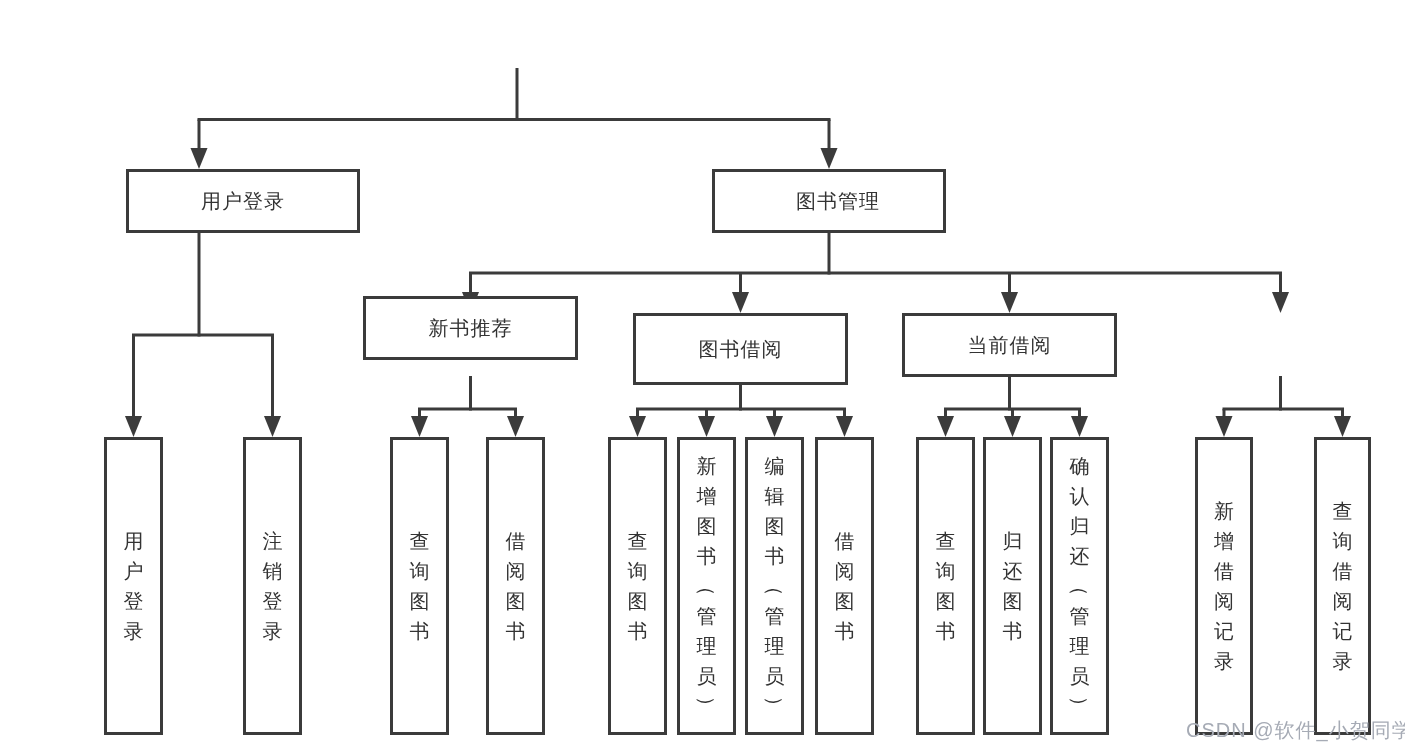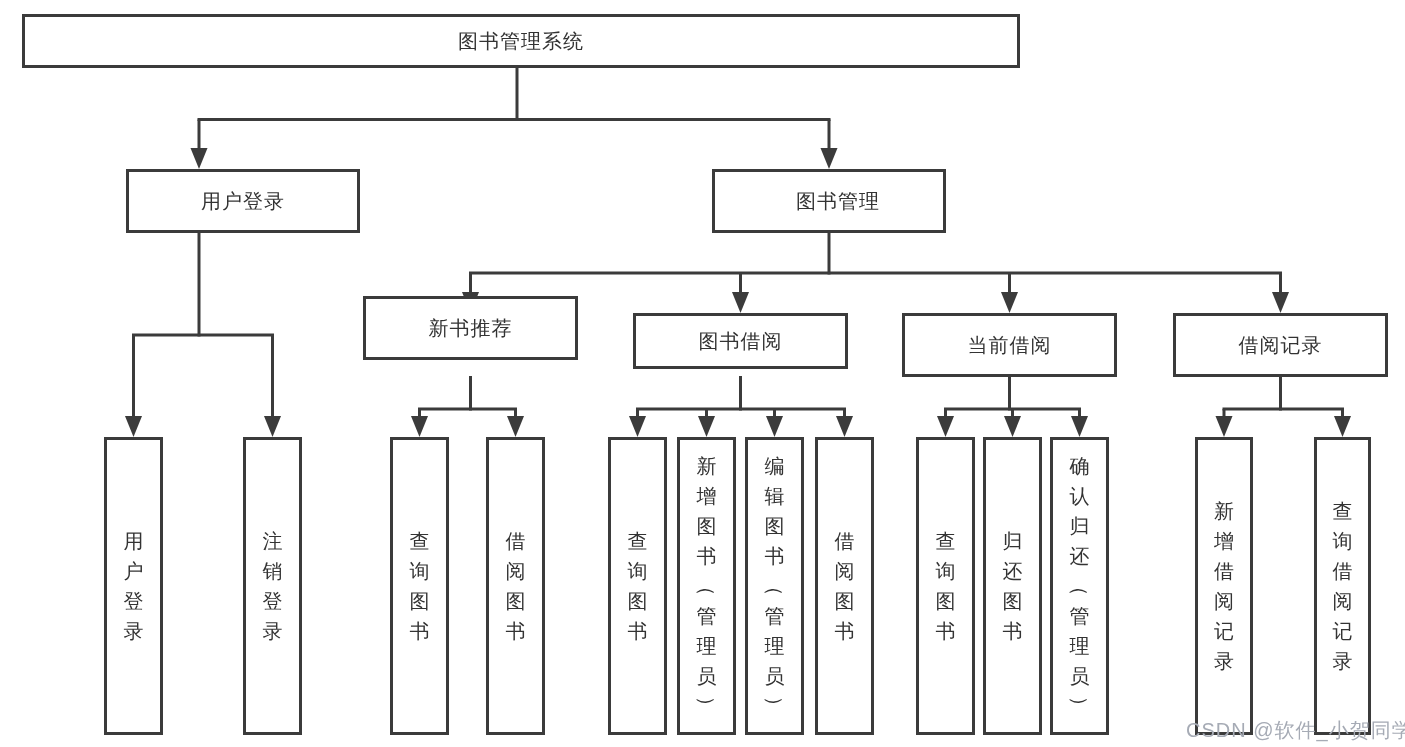--- a/index.html
+++ b/index.html
@@ -93,42 +93,36 @@
       <polygon points="766,416 783,416 774.5,437"></polygon>
       <polygon points="836,416 853,416 844.5,437"></polygon>
       <polygon points="937,416 954,416 945.5,437"></polygon>
       <polygon points="1004,416 1021,416 1012.5,437"></polygon>
       <polygon points="1071,416 1088,416 1079.5,437"></polygon>
       <polygon points="1215.5,416 1232.5,416 1224,437"></polygon>
       <polygon points="1334,416 1351,416 1342.5,437"></polygon>
     </g>
   </svg>
 
-  <div class="box" style="left:22px;top:14px;width:998px;height:54px;">
-    <span>图书管理系统</span>
-  </div>
 
   <div class="box" style="left:82px;top:169px;width:234px;height:64px;margin-left:44px;">
     <span>用户登录</span>
   </div>
   <div class="box" style="left:712px;top:169px;width:234px;height:64px;padding-left:18px;">
     <span>图书管理</span>
   </div>
 
   <div class="box" style="left:363px;top:296px;width:215px;height:64px;">
     <span>新书推荐</span>
   </div>
-  <div class="box" style="left:633px;top:313px;width:215px;height:56px;">
+  <div class="box" style="left:633px;top:313px;width:215px;height:72px;">
     <span>图书借阅</span>
   </div>
   <div class="box" style="left:902px;top:313px;width:215px;height:64px;">
     <span>当前借阅</span>
-  </div>
-  <div class="box" style="left:1173px;top:313px;width:215px;height:64px;">
-    <span>借阅记录</span>
   </div>
 
   <div class="vbox" style="left:104px;">
     <div class="vlabel">
         <span class="vchar">用</span>
         <span class="vchar">户</span>
         <span class="vchar">登</span>
         <span class="vchar">录</span>
       </div>
   </div>

